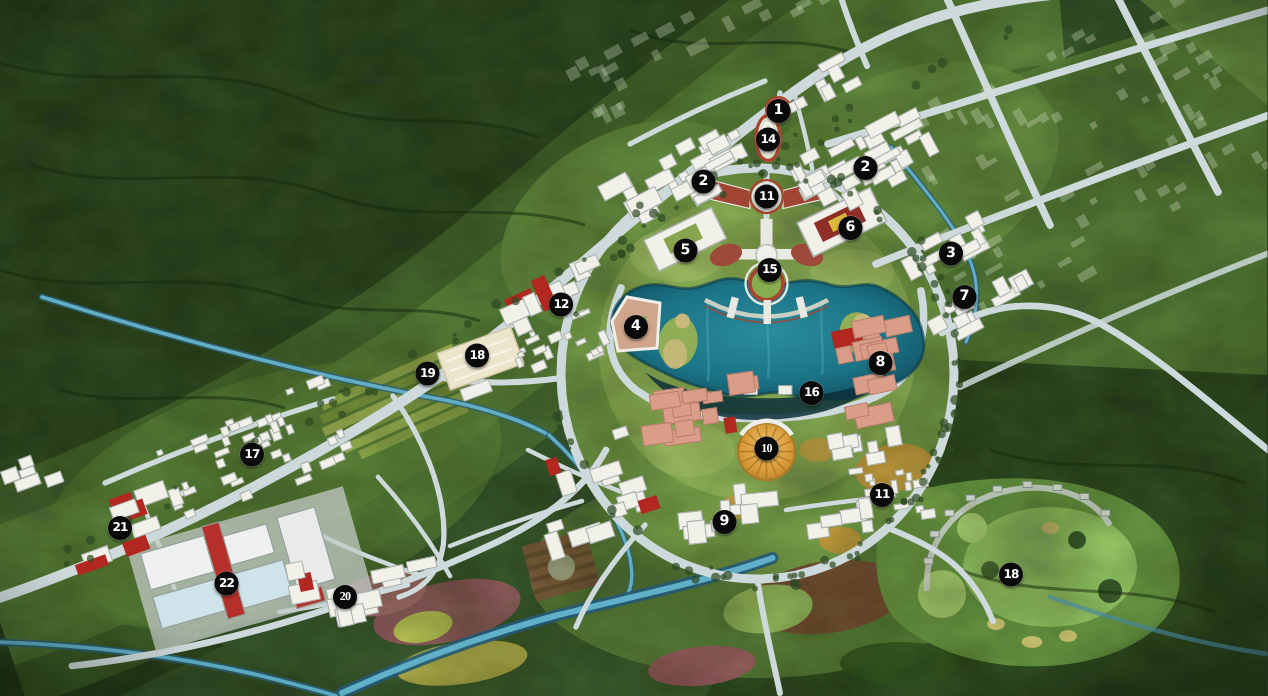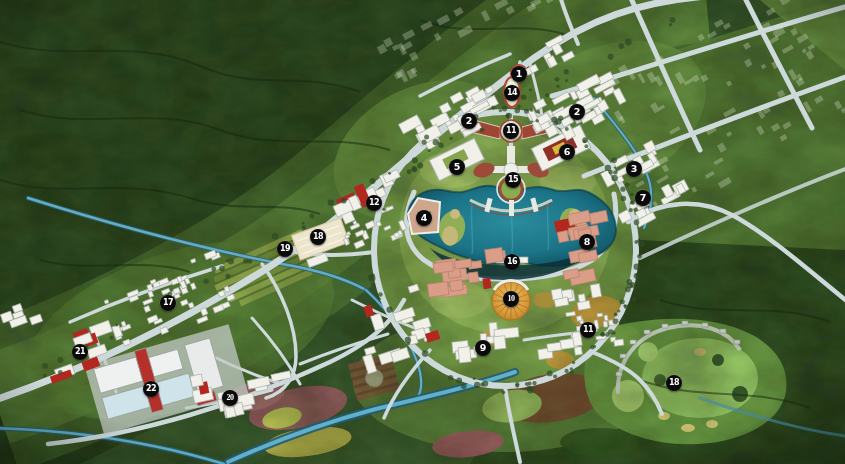--- a/index.html
+++ b/index.html
@@ -857,21 +857,21 @@
       <div class="marker" style="left: 567px; top: 152px;">6</div>
       <div class="marker" style="left: 457px; top: 167px;">5</div>
       <div class="marker wide" style="left: 513px; top: 180px;">15</div>
       <div class="marker" style="left: 634px; top: 169px;">3</div>
       <div class="marker" style="left: 643px; top: 198px;">7</div>
       <div class="marker wide" style="left: 374px; top: 203px;">12</div>
       <div class="marker" style="left: 424px; top: 218px;">4</div>
       <div class="marker wide" style="left: 318px; top: 237px;">18</div>
       <div class="marker wide" style="left: 285px; top: 249px;">19</div>
       <div class="marker" style="left: 587px; top: 242px;">8</div>
-      <div class="marker wide" style="left: 512px; top: 262px;">16</div>
+      <div class="marker wide" style="left: 541px; top: 262px;">16</div>
       <div class="marker wide" style="left: 511px; top: 299px; font-family: Liberation Serif, serif;">10</div>
       <div class="marker wide" style="left: 168px; top: 303px;">17</div>
       <div class="marker wide" style="left: 588px; top: 330px;">11</div>
       <div class="marker" style="left: 483px; top: 348px;">9</div>
       <div class="marker wide" style="left: 80px; top: 352px;">21</div>
       <div class="marker wide" style="left: 151px; top: 389px;">22</div>
       <div class="marker wide" style="left: 230px; top: 398px; font-family: Liberation Serif, serif;">20</div>
       <div class="marker wide" style="left: 674px; top: 383px;">18</div>
     </div>
 </div>

